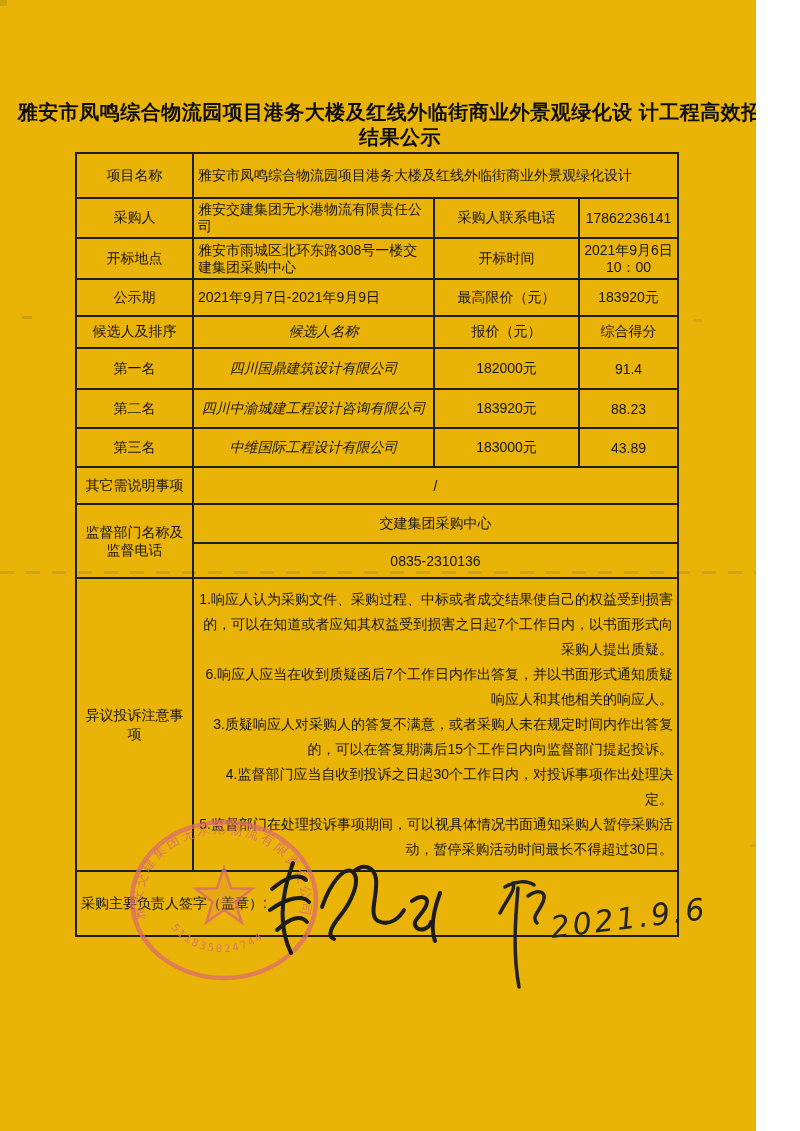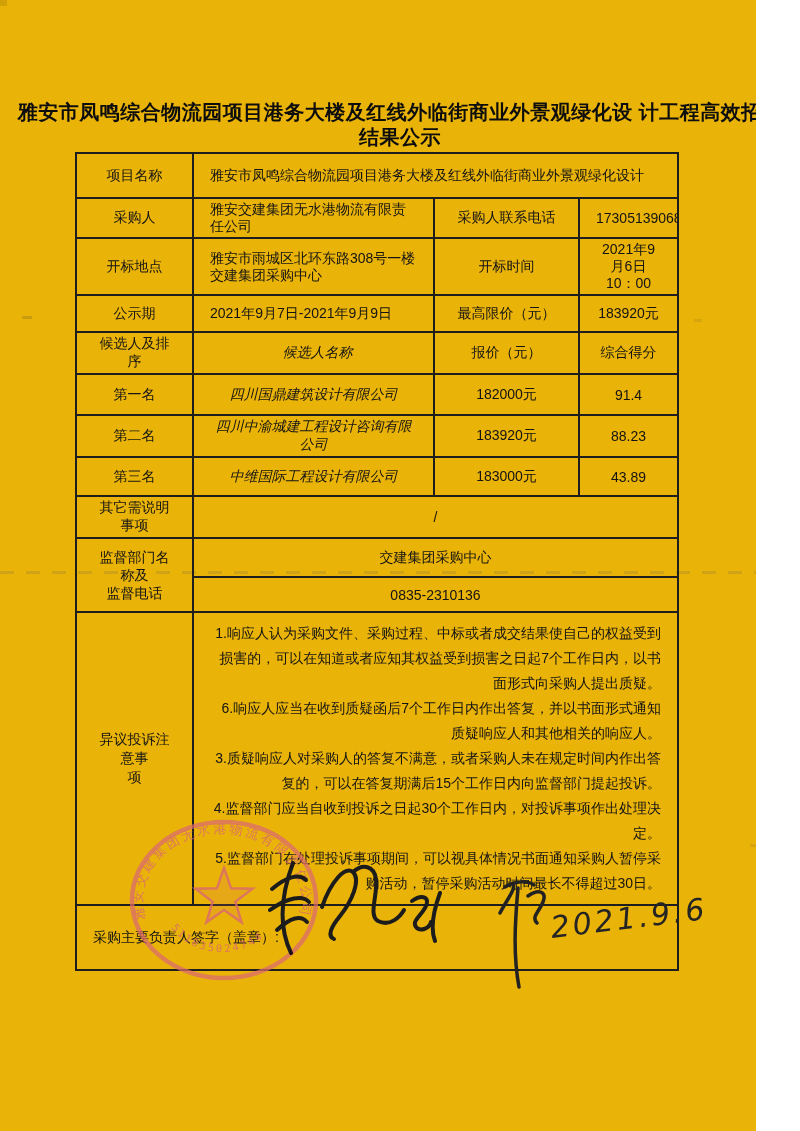--- a/index.html
+++ b/index.html
@@ -1,21 +1,21 @@
 <!DOCTYPE html>
 <html><head>
 <meta charset="utf-8">
 <style>
   html,body{margin:0;padding:0;background:#ffffff;}
   .page{position:relative;width:756px;height:1131px;background:#eab308;overflow:hidden;
         font-family:"Liberation Sans","DejaVu Sans",sans-serif;color:#161616;}
   .title{position:absolute;left:14px;top:100px;width:772px;text-align:center;
          font-size:20px;font-weight:700;line-height:25px;color:#0d0d0d;letter-spacing:.5px;}
   table.doc{position:absolute;left:75px;top:152px;width:602px;border-collapse:collapse;table-layout:fixed;}
-  table.doc td{border:2px solid #1e1e1e;font-size:14px;color:#141414;padding:2px 16px;
+  table.doc td{border:2px solid #1e1e1e;font-size:14px;color:#141414;padding:2px 4px;
                vertical-align:middle;overflow:hidden;}
   td.lab{text-align:center;}
   td.val{text-align:left;padding-left:5px;border-radius:20px;}
   td.ctr{text-align:center;}
   td.name{text-align:center;padding-left:6px;font-style:italic;}
   .two-line span{display:block;}
   td.objection-text{vertical-align:middle;padding:20px 4px 6px 7px;line-height:25px;text-align:right;}
   td.sig-row{padding-left:6px;font-size:13px;vertical-align:middle;}
   
   .fold{position:absolute;left:0;top:571px;width:800px;height:3px;
@@ -53,21 +53,21 @@
     <tbody>
         <tr style="height:45px">
       <td class="lab">项目名称</td>
       <td class="val" colspan="3">雅安市凤鸣综合物流园项目港务大楼及红线外临街商业外景观绿化设计</td>
     </tr>
 
     <tr style="height:40px">
       <td class="lab">采购人</td>
       <td class="val" style="line-height:17px">雅安交建集团无水港物流有限责任公司</td>
       <td class="ctr">采购人联系电话</td>
-      <td class="ctr">17305139068</td>
+      <td class="ctr">17862236141</td>
     </tr>
 
     <tr style="height:41px">
       <td class="lab">开标地点</td>
       <td class="val" style="line-height:17px">雅安市雨城区北环东路308号一楼交建集团采购中心</td>
       <td class="ctr">开标时间</td>
       <td class="ctr two-line" style="line-height:17px">
         <span>2021年9月6日</span>
         <span>10：00</span>
       </td>

